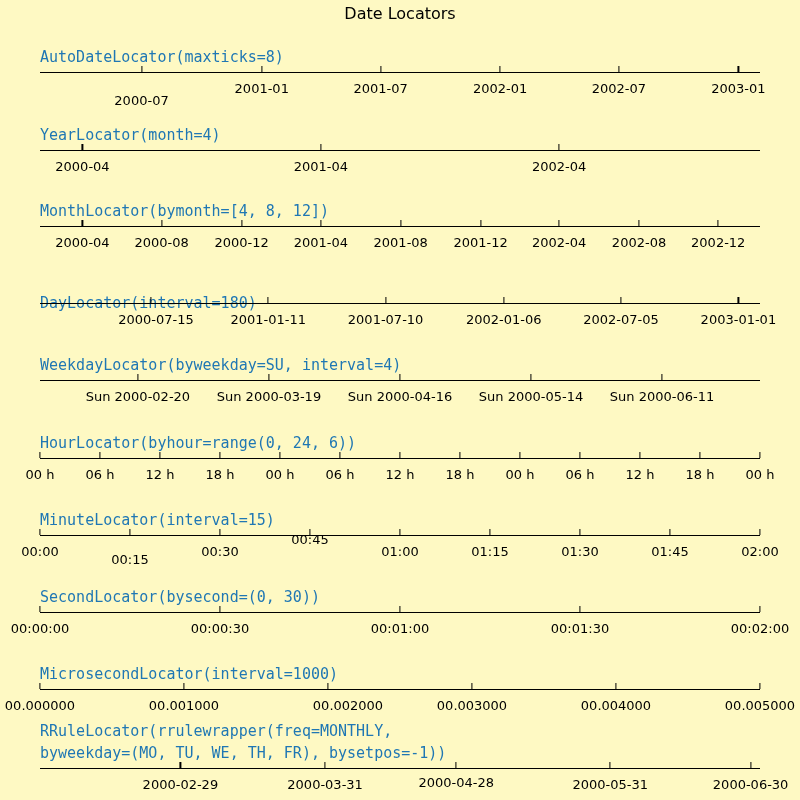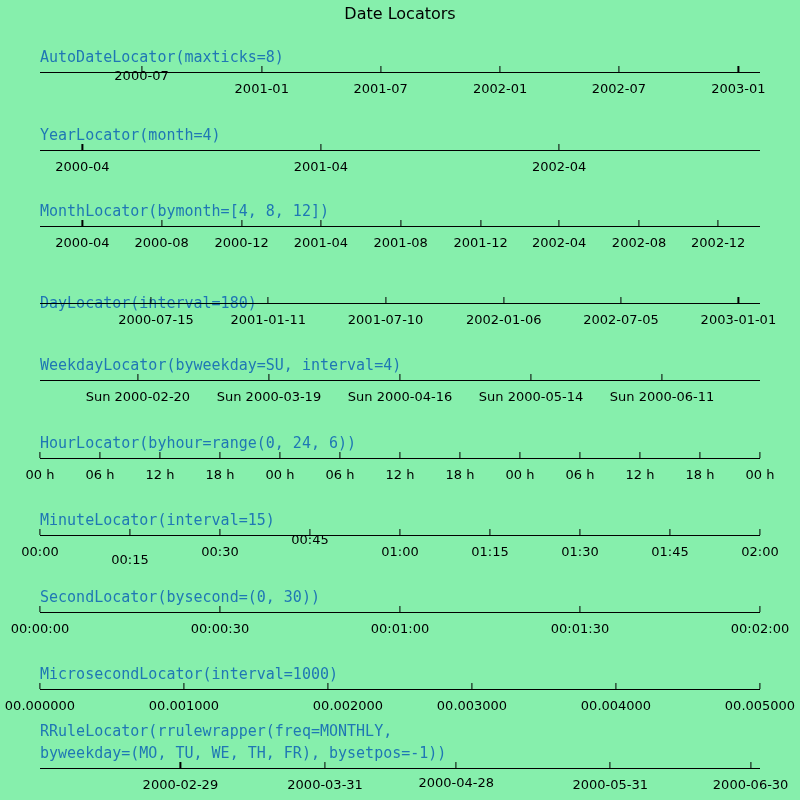--- a/index.html
+++ b/index.html
@@ -4,21 +4,21 @@
 <style>
   html, body {
     margin: 0;
     padding: 0;
     background: #ffffff;
   }
   .figure {
     position: relative;
     width: 800px;
     height: 800px;
-    background: #86efac;
+    background: #fef9c3;
     overflow: hidden;
     font-family: "DejaVu Sans", "Liberation Sans", sans-serif;
   }
   .fig-title {
     position: absolute;
     top: 4px;
     left: 40px;
     width: 720px;
     text-align: center;
     font-size: 16px;
@@ -57,21 +57,21 @@
 </style>
 </head>
 <body>
 
 <div class="figure">
   <div class="fig-title">Date Locators</div>
   <div id="rows">
       <div class="locator-label" style="bottom: 732px;">AutoDateLocator(maxticks=8)</div>
       <div class="axis-line" style="top: 72px;"></div>
       <div class="tick-mark" style="left: 141.52px; top: 66px;"></div>
-      <div class="tick-label" style="left: 141.52px; top: 68px;">2000-07</div>
+      <div class="tick-label" style="left: 141.52px; top: 93px;">2000-07</div>
       <div class="tick-mark" style="left: 261.76px; top: 66px;"></div>
       <div class="tick-label" style="left: 261.76px; top: 81px;">2001-01</div>
       <div class="tick-mark" style="left: 380.56px; top: 66px;"></div>
       <div class="tick-label" style="left: 380.56px; top: 81px;">2001-07</div>
       <div class="tick-mark" style="left: 500.08px; top: 66px;"></div>
       <div class="tick-label" style="left: 500.08px; top: 81px;">2002-01</div>
       <div class="tick-mark" style="left: 618.88px; top: 66px;"></div>
       <div class="tick-label" style="left: 618.88px; top: 81px;">2002-07</div>
       <div class="tick-mark" style="left: 738.4px; top: 66px;"></div>
       <div class="tick-label" style="left: 738.4px; top: 81px;">2003-01</div>

